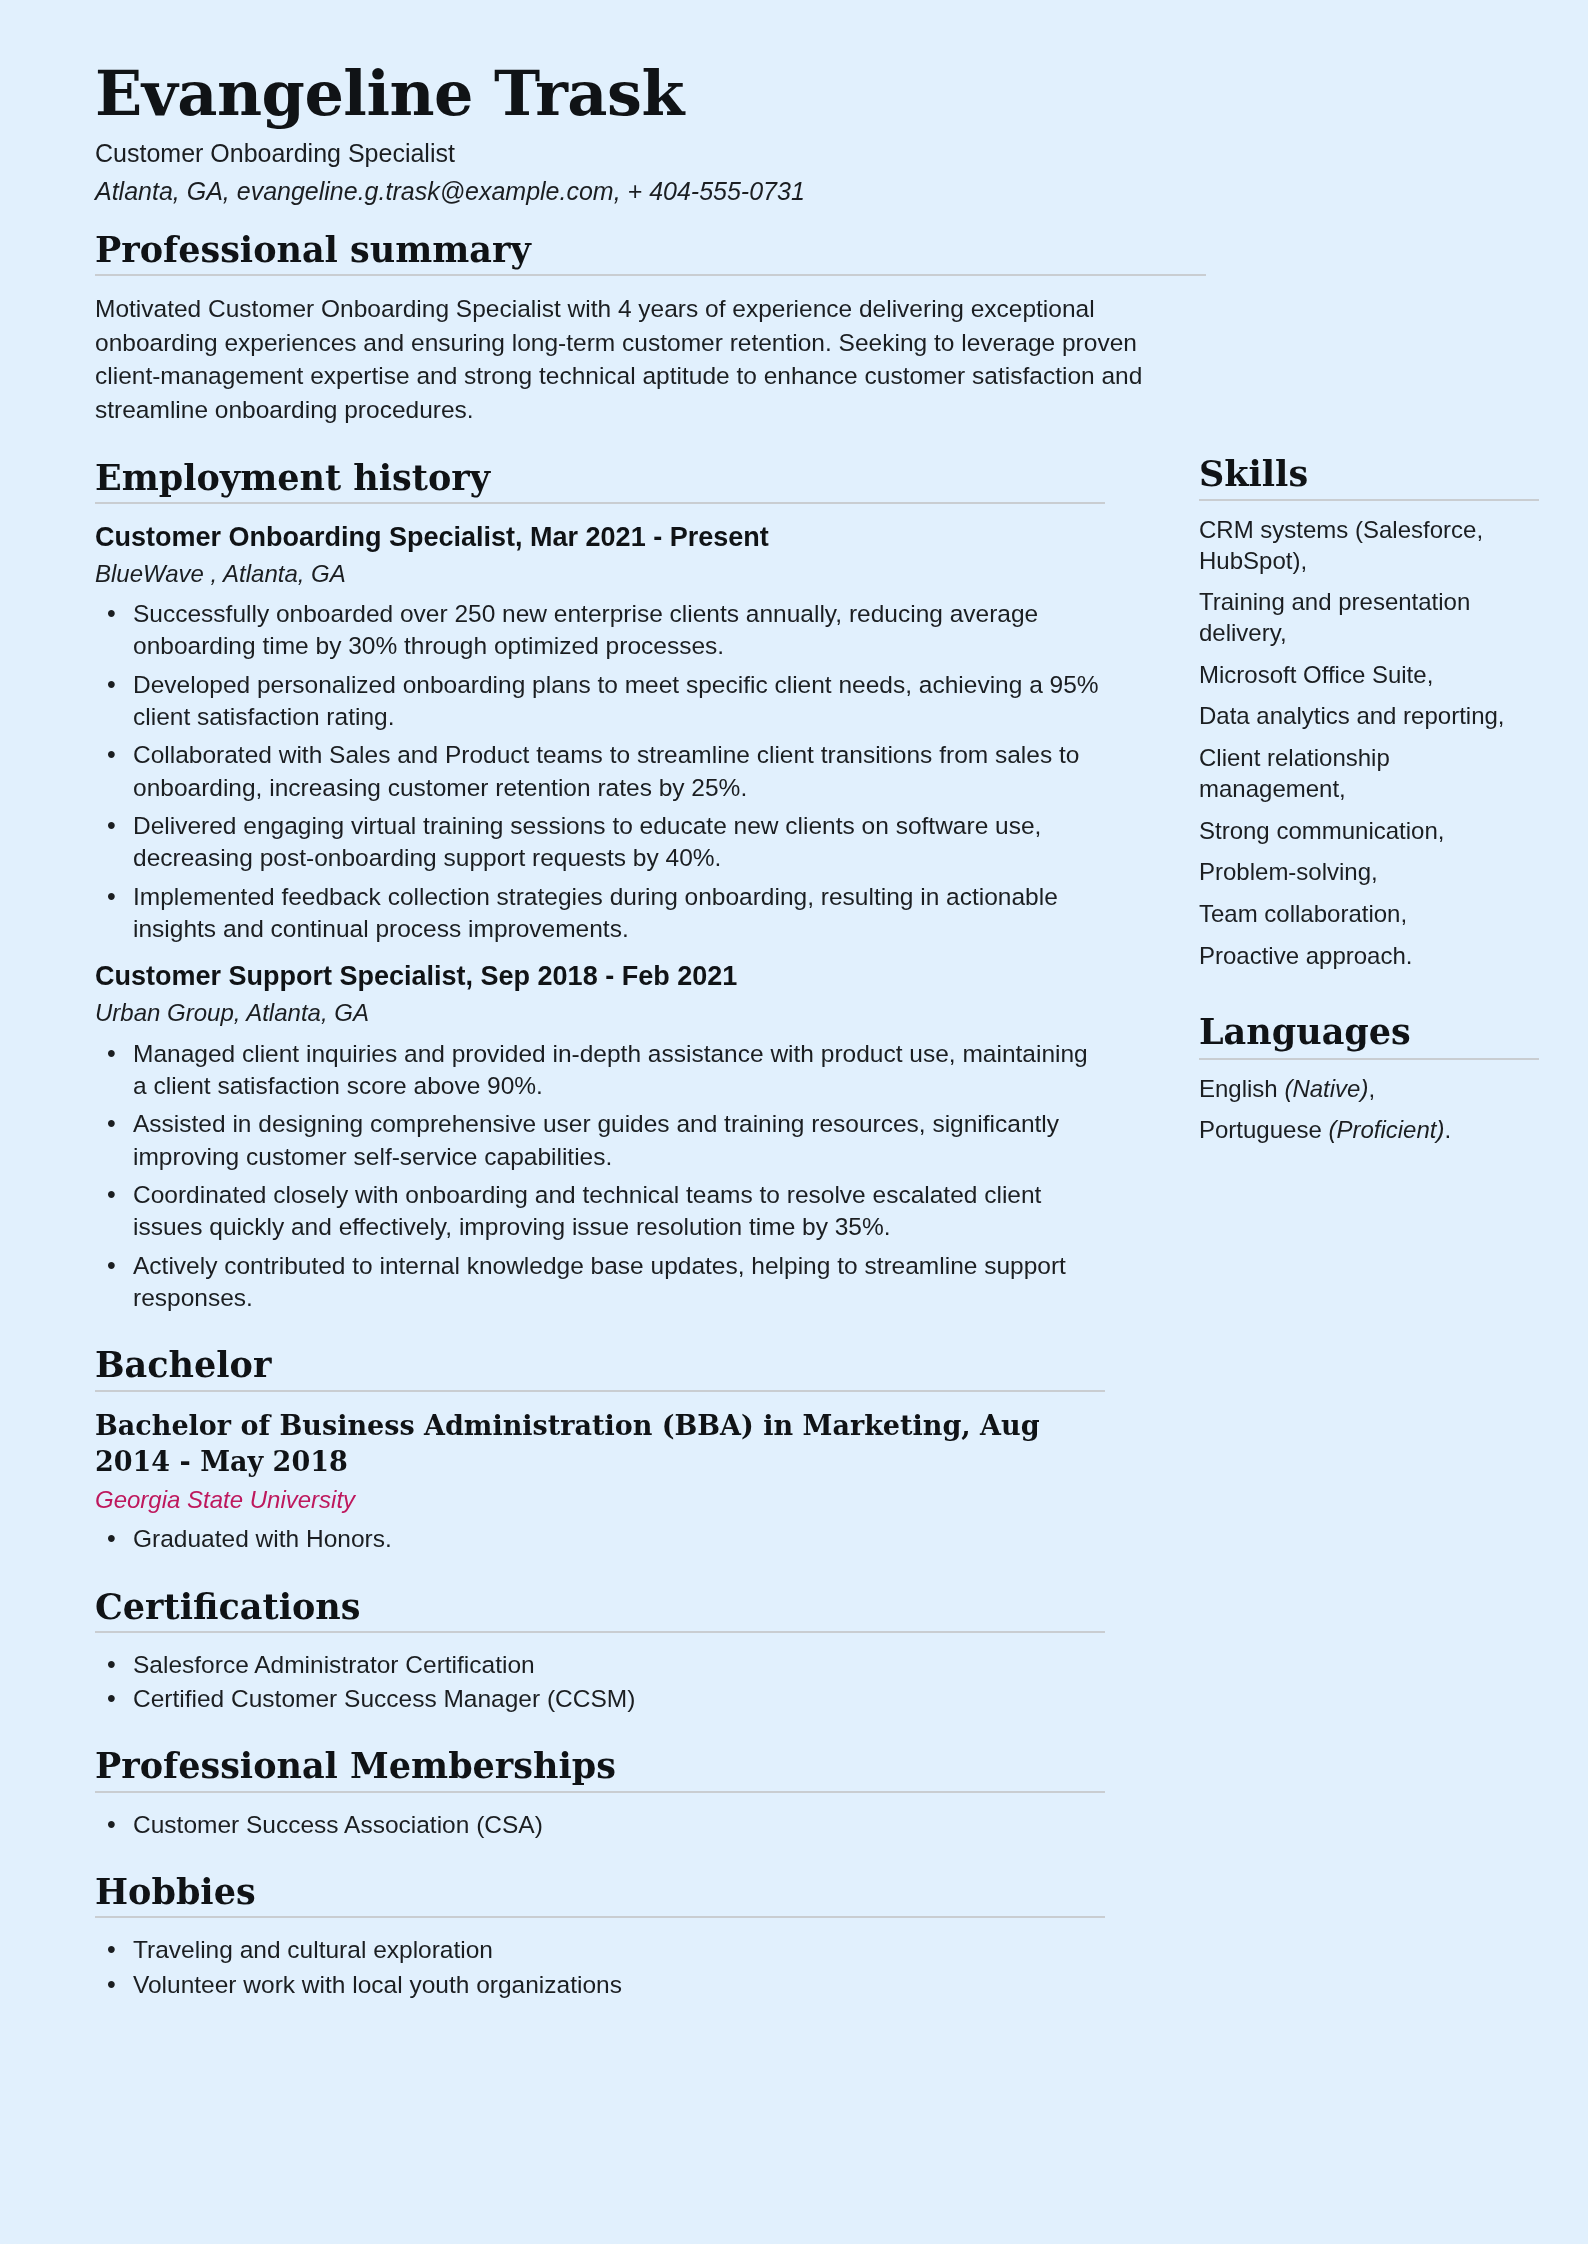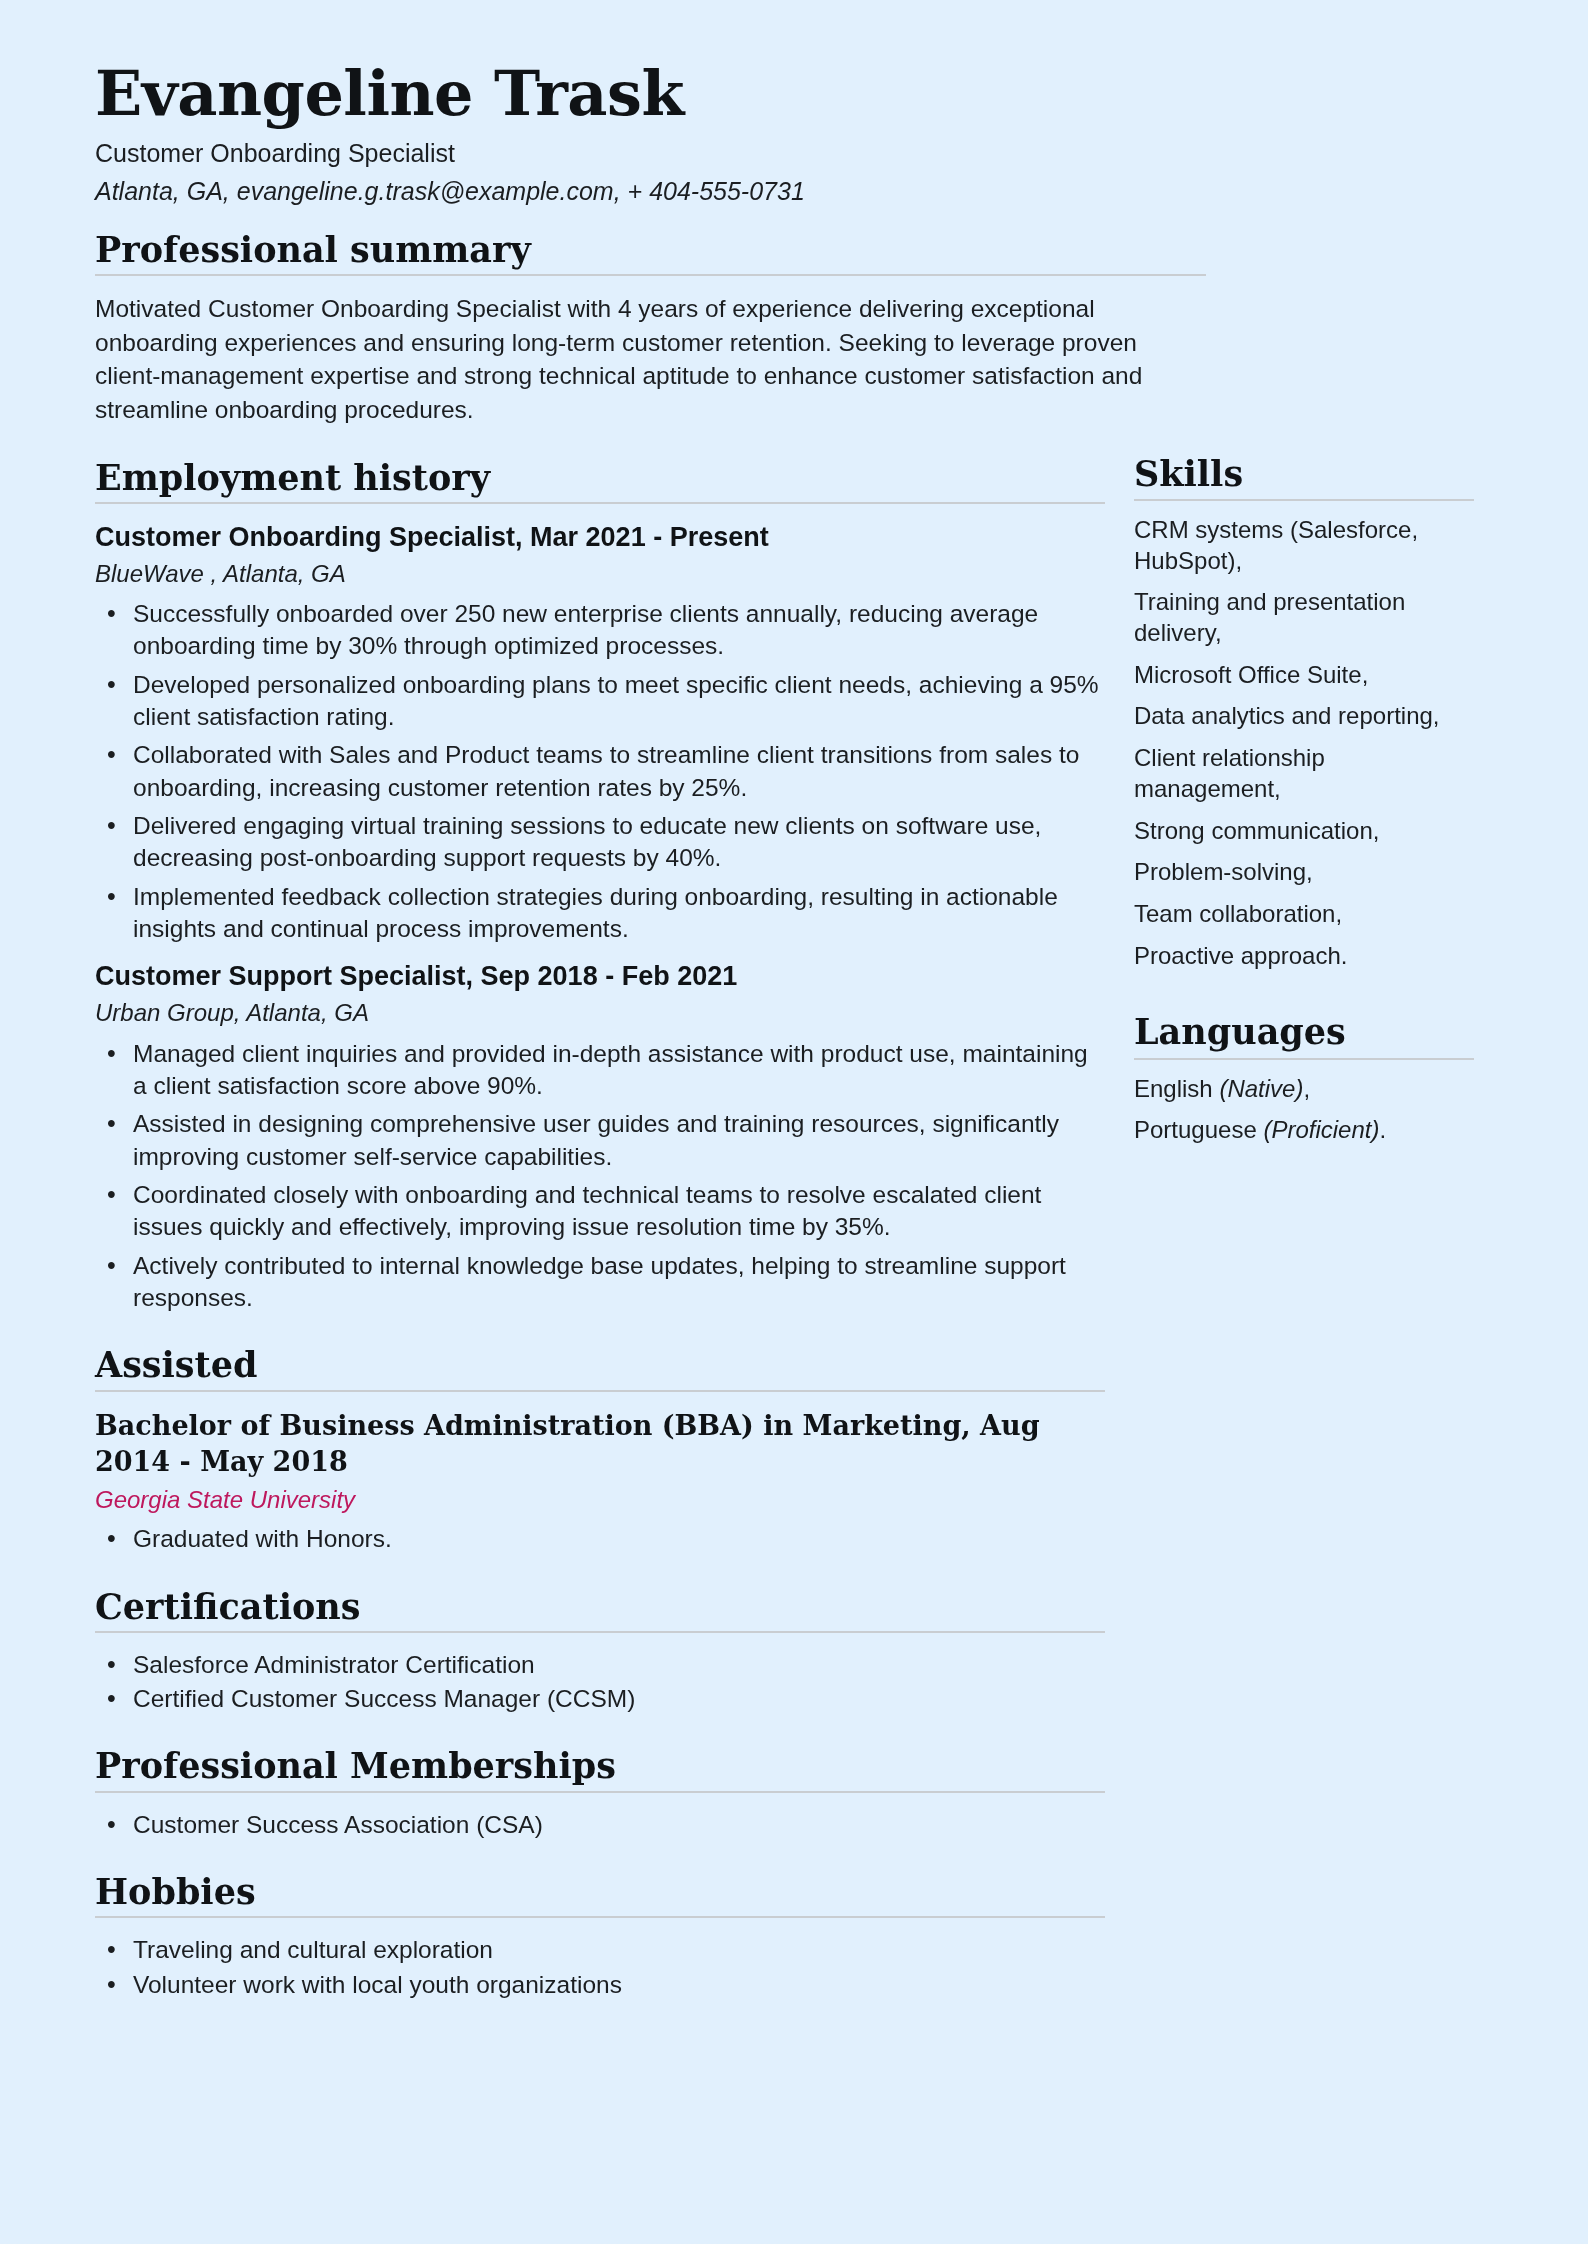--- a/index.html
+++ b/index.html
@@ -71,21 +71,21 @@
     margin: 0;
   }
 
   
   .columns {
     display: flex;
     align-items: flex-start;
     margin-top: 26px;
   }
   .col-main { width: 1010px; flex: 0 0 1010px; }
-  .col-side { width: 340px; flex: 0 0 340px; margin-left: 29px; }
+  .col-side { width: 340px; flex: 0 0 340px; margin-left: 94px; }
 
   .col-main .sec-head { margin-top: 30px; }
   .col-main .sec-head.top { margin-top: 4px; }
 
   
   .job { margin-bottom: 6px; }
   .job-heading {
     font-family: Liberation Sans, sans-serif;
     font-weight: bold;
     font-size: 27px;
@@ -205,21 +205,21 @@
         <h3 class="job-heading">Customer Support Specialist, Sep 2018 - Feb 2021</h3>
         <p class="job-org">Urban Group, Atlanta, GA</p>
         <ul class="bullets">
           <li>Managed client inquiries and provided in-depth assistance with product use, maintaining a client satisfaction score above 90%.</li>
           <li>Assisted in designing comprehensive user guides and training resources, significantly improving customer self-service capabilities.</li>
           <li>Coordinated closely with onboarding and technical teams to resolve escalated client issues quickly and effectively, improving issue resolution time by 35%.</li>
           <li>Actively contributed to internal knowledge base updates, helping to streamline support responses.</li>
         </ul>
       </div>
 
-      <h2 class="sec-head">Assisted</h2>
+      <h2 class="sec-head">Bachelor</h2>
       <hr class="rule">
       <h3 class="edu-heading">Bachelor of Business Administration (BBA) in Marketing, Aug 2014 - May 2018</h3>
       <p class="edu-org">Georgia State University</p>
       <ul class="bullets">
         <li>Graduated with Honors.</li>
       </ul>
 
       <h2 class="sec-head">Certifications</h2>
       <hr class="rule">
       <ul class="bullets tight">

